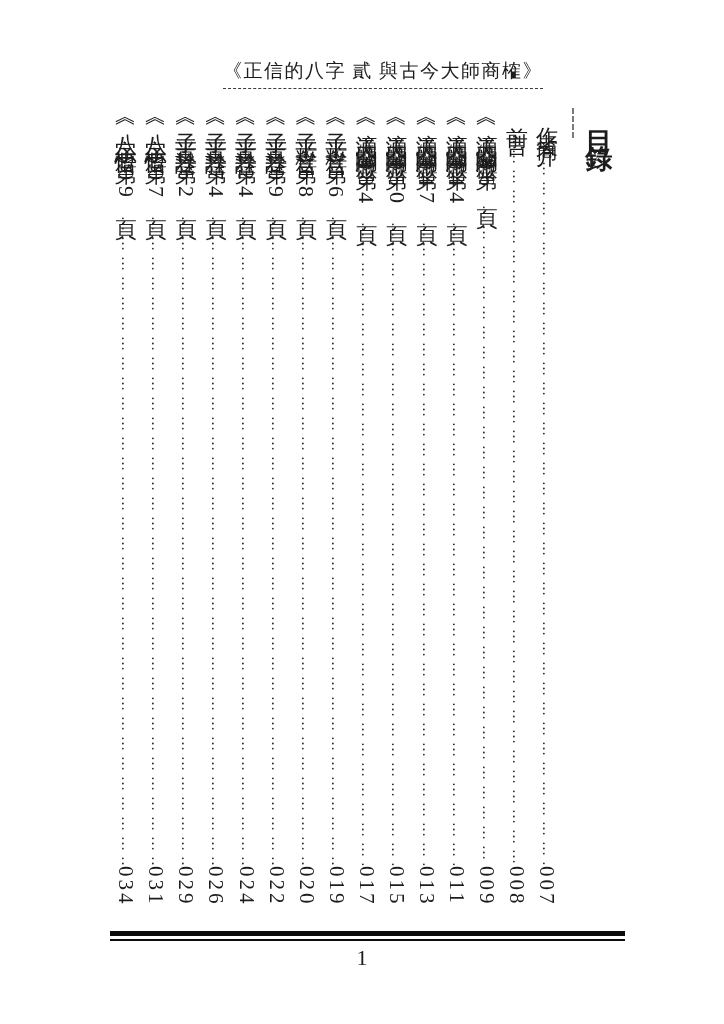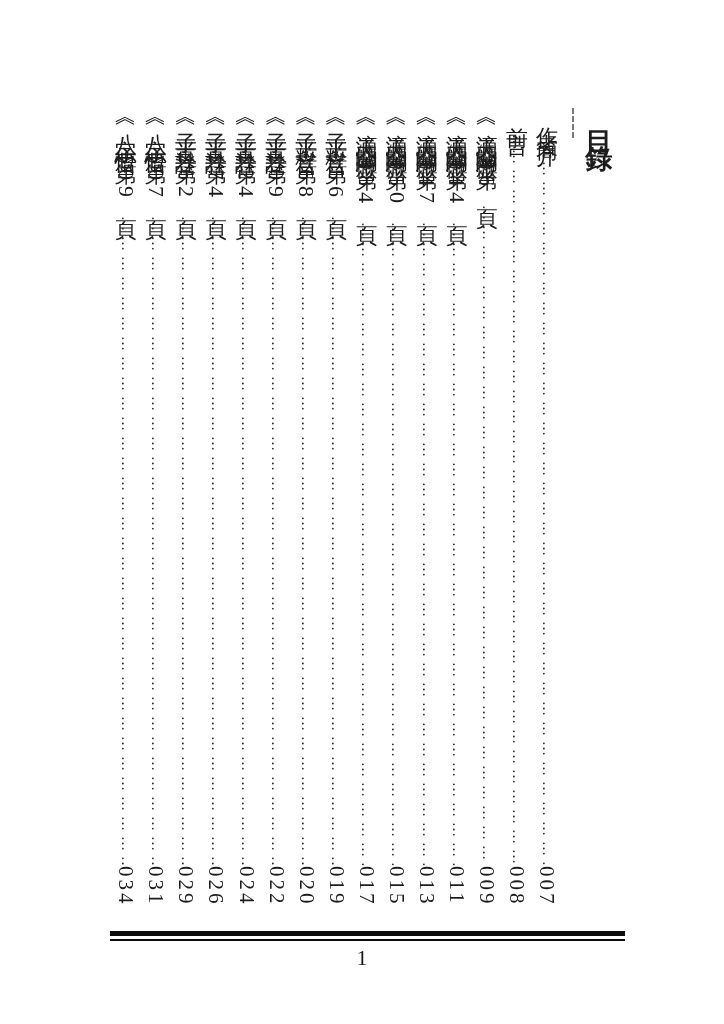--- a/index.html
+++ b/index.html
@@ -105,20 +105,23 @@
     width: 100%;
     text-align: center;
     font-size: 22px;
   }
 </style>
 </head>
 <body>
 
 <div class="page">
 
+  <div class="running-head">
+    <span class="running-head-inner">《正信的八字 貳 與古今大師商榷》</span>
+  </div>
 
   <div class="toc">
     <div class="toc-title-col">
       <span class="toc-title">目錄</span>
     </div>
 
   <div class="toc-entry">
     <span class="toc-entry-title">作者簡介</span>
     <span class="dot-leader">…………………………………………………………………………………………………………</span>
     <span class="toc-entry-page">007</span>

